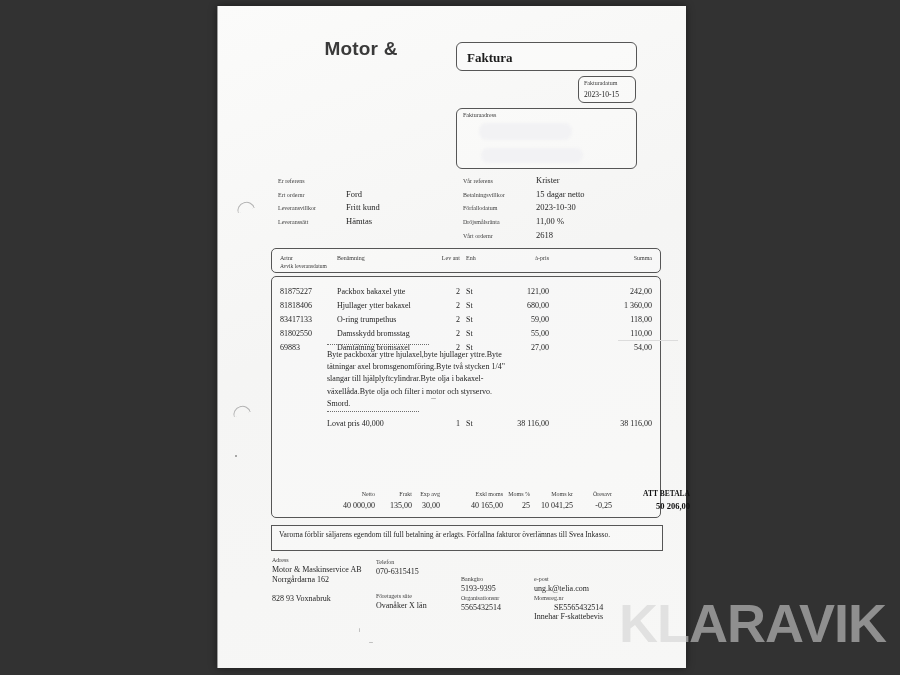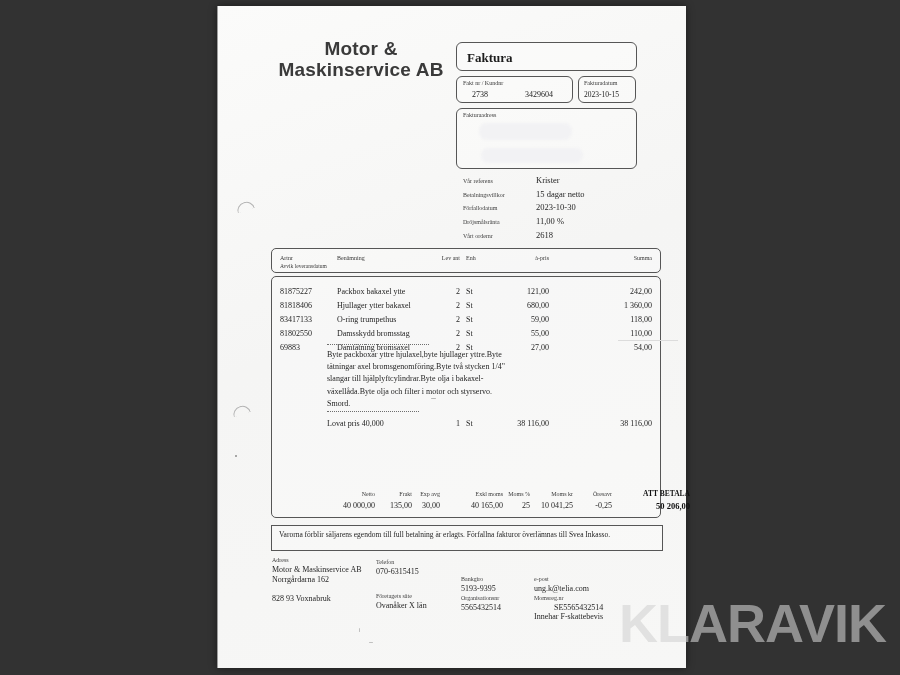--- a/index.html
+++ b/index.html
@@ -89,46 +89,56 @@
 </style>
 </head>
 <body>
 
 <div class="stage">
 
   <div class="paper">
 
     <div class="logo">
       <div>Motor &amp;</div>
-      <div>Maskinservice AB</div>
     </div>
 
     <div class="box faktura-box">
       <div class="title">Faktura</div>
     </div>
 
-    <div class="box faktnr-box">
-      <div class="box-label">Fakt nr / Kundnr</div>
-      <div class="faktnr-vals">
-        <span class="v1">2738</span>
-        <span class="v2">3429604</span>
-      </div>
-    </div>
 
     <div class="box faktdat-box">
       <div class="box-label">Fakturadatum</div>
       <div class="val">2023-10-15</div>
     </div>
 
     <div class="box adress-box">
       <div class="box-label">Fakturaadress</div>
       <div class="blob blob1"></div>
       <div class="blob blob2"></div>
     </div>
 
+    <div class="refs refs-left" id="refs-left">
+        <div class="ref-row">
+          <span class="ref-label">Er referens</span>
+          <span class="ref-value"></span>
+        </div>
+        <div class="ref-row">
+          <span class="ref-label">Ert ordernr</span>
+          <span class="ref-value">Ford</span>
+        </div>
+        <div class="ref-row">
+          <span class="ref-label">Leveransvillkor</span>
+          <span class="ref-value">Fritt kund</span>
+        </div>
+        <div class="ref-row">
+          <span class="ref-label">Leveranssätt</span>
+          <span class="ref-value">Hämtas</span>
+        </div>
+      </div>
     <div class="refs refs-right" id="refs-right">
         <div class="ref-row">
           <span class="ref-label">Vår referens</span>
           <span class="ref-value">Krister</span>
         </div>
         <div class="ref-row">
           <span class="ref-label">Betalningsvillkor</span>
           <span class="ref-value">15 dagar netto</span>
         </div>
         <div class="ref-row">

